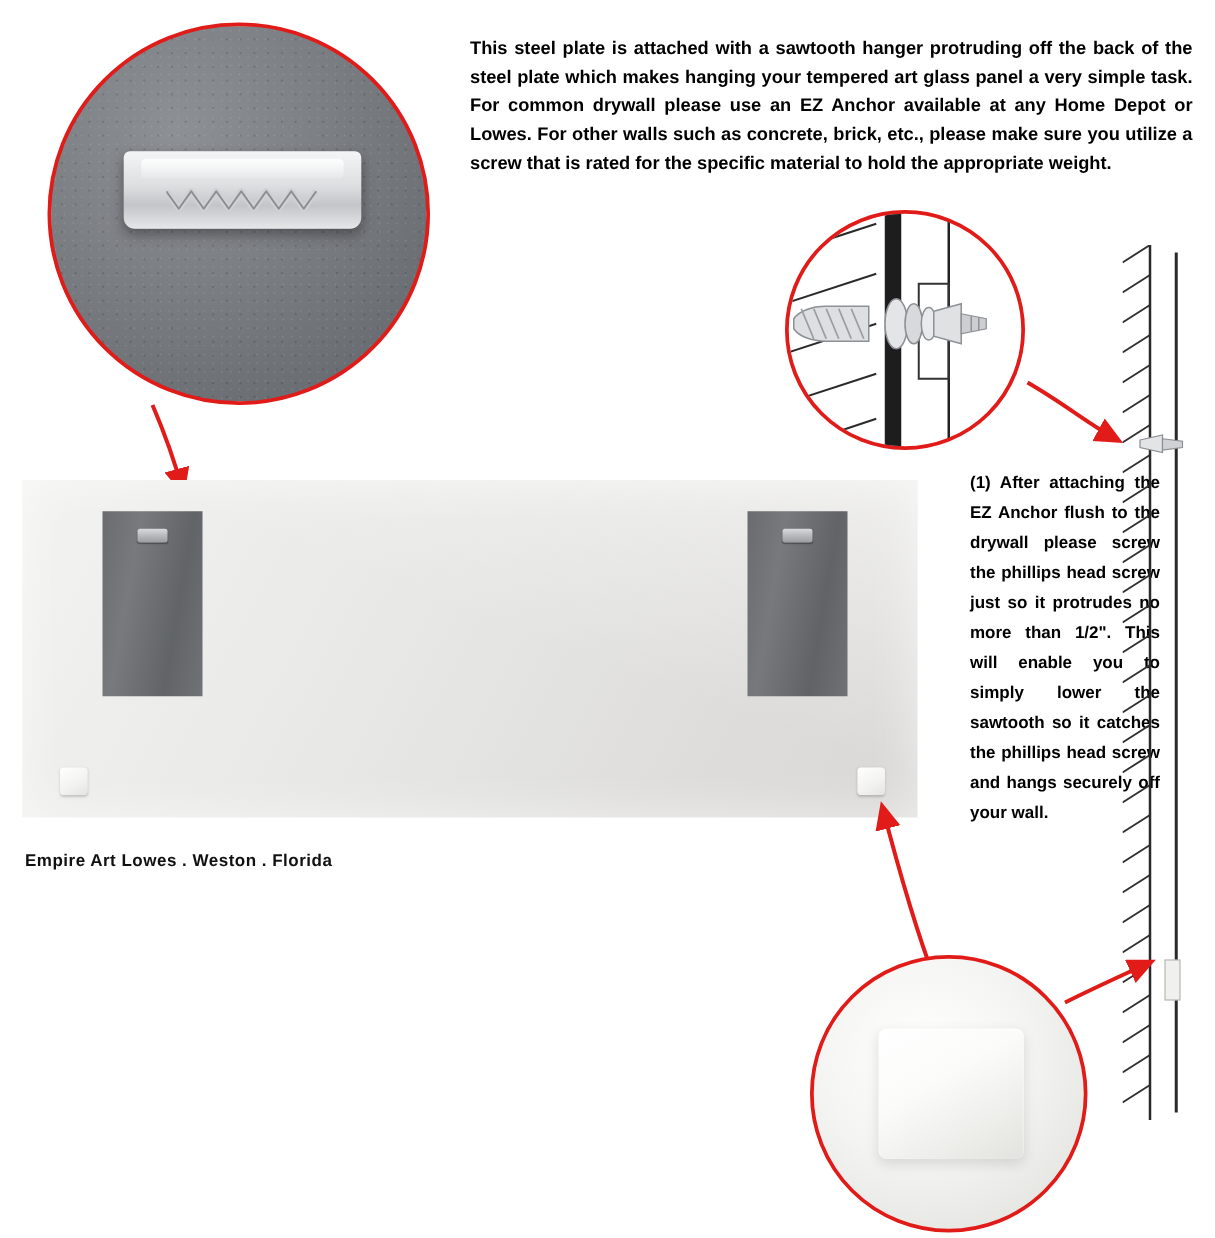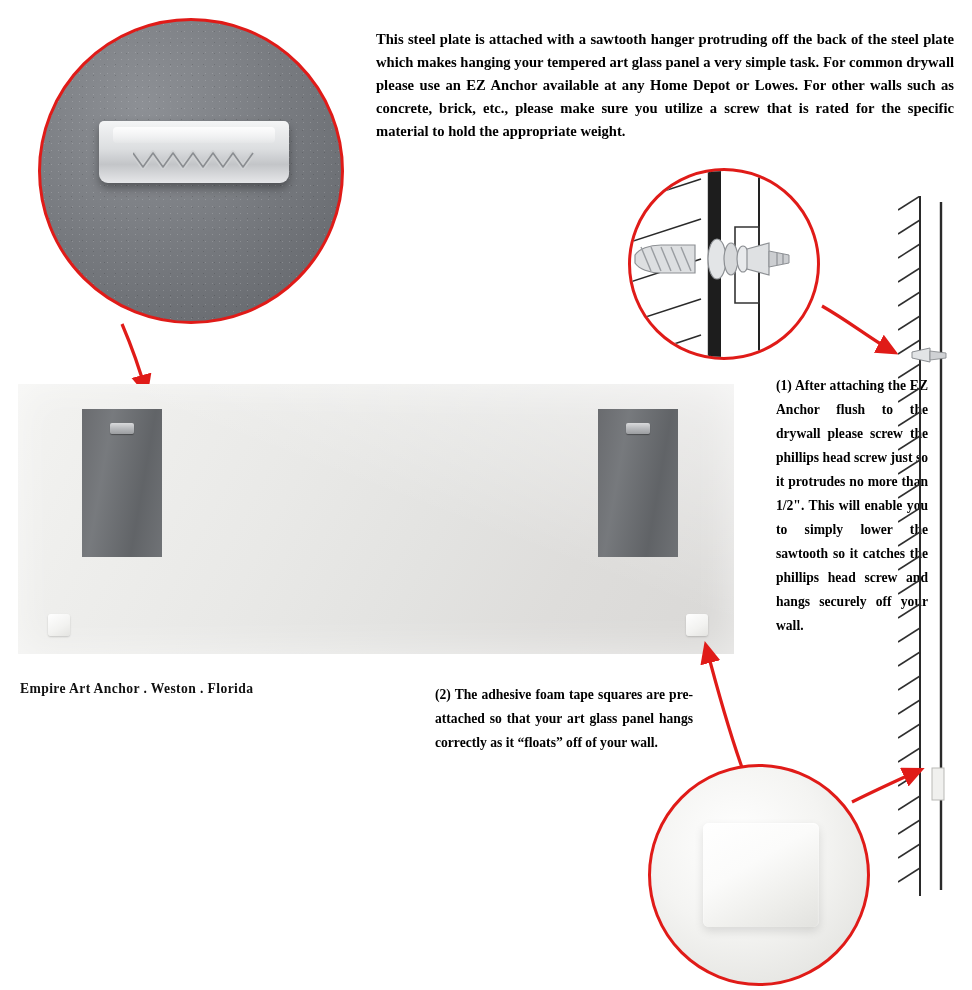--- a/index.html
+++ b/index.html
@@ -14,21 +14,20 @@
     overflow: hidden;
     font-family: "Liberation Sans", sans-serif;
     color: #111111;
   }
 
   .stage {
     position: absolute;
     left: 0; top: 0;
     width: 886px;
     height: 990px;
-    font-family: Liberation Serif, serif;
   }
 
   
   .para {
     position: absolute;
     font-weight: bold;
     font-size: 14.6px;
     line-height: 23px;
     text-align: justify;
     color: #000;
@@ -347,23 +346,22 @@
   </svg>
 
   <div class="glass-panel"></div>
   <div class="steel-plate" id="steel-plate-left"></div>
   <div class="steel-plate" id="steel-plate-right"></div>
   <div class="sawtooth-nub" id="nub-left"></div>
   <div class="sawtooth-nub" id="nub-right"></div>
   <div class="foam-square" id="foam-left"></div>
   <div class="foam-square" id="foam-right"></div>
 
-  <div id="brand-text">Empire Art Anchor  . Weston . Florida</div>
-
-  <div class="para" id="step2-text">(2) The adhesive foam tape squares are pre-attached so that your art glass panel hangs correctly as it “floats” off of your wall.</div>
+  <div id="brand-text">Empire Art Lowes  . Weston . Florida</div>
+
 
   <svg class="arrow-svg" style="left:686px; top:632px; width:90px; height:160px;" viewBox="0 0 90 160">
     <defs>
       <marker id="ah3" markerWidth="7" markerHeight="7" refX="5.4" refY="3.2" orient="auto">
         <path d="M0,0 L7,3.2 L0,6.4 z" fill="#e01b18"></path>
       </marker>
     </defs>
     <path d="M62,152 C46,110 32,60 20,14" stroke="#e01b18" stroke-width="3.2" fill="none" marker-end="url(#ah3)"></path>
   </svg>
 

